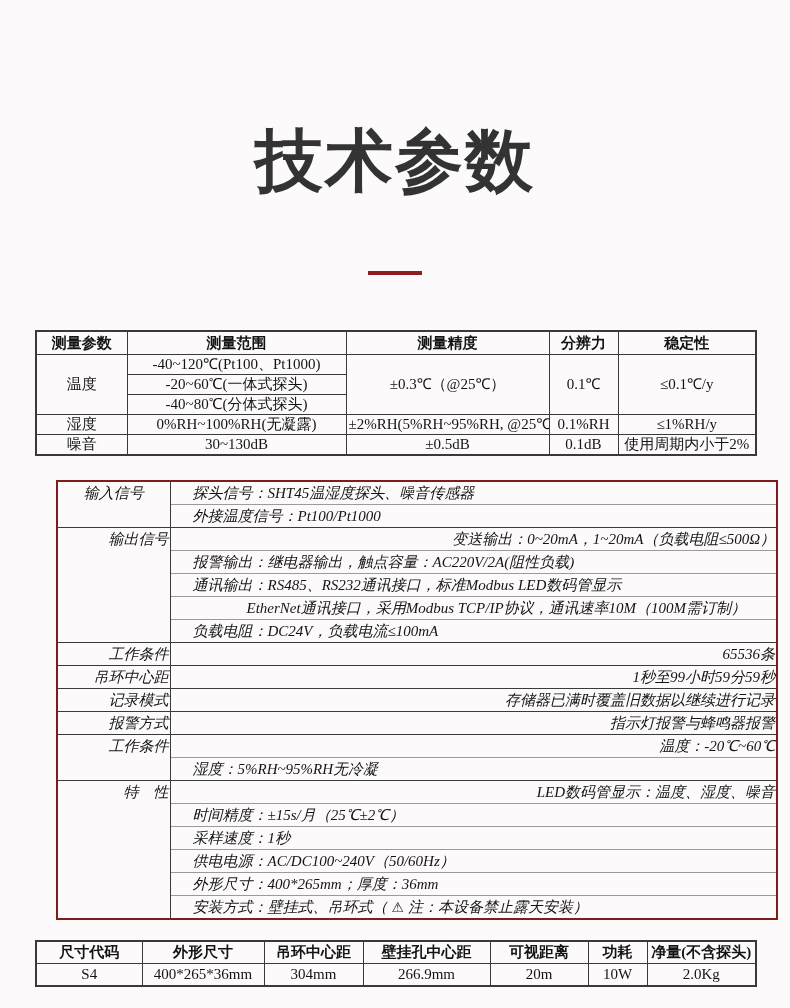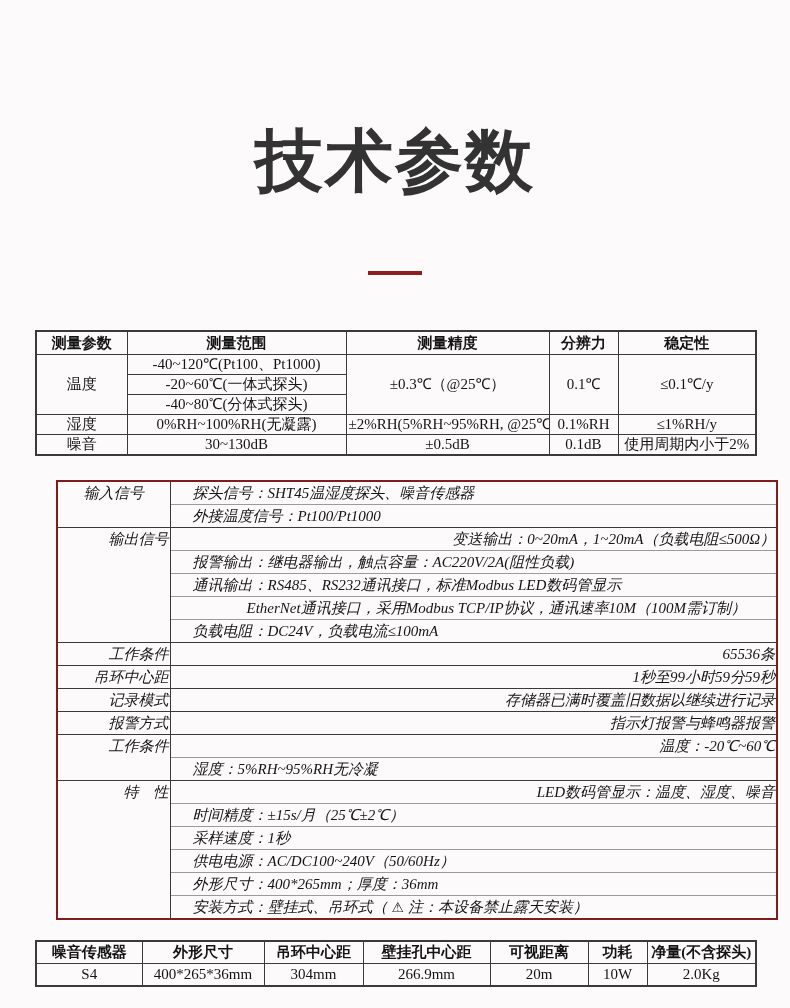--- a/index.html
+++ b/index.html
@@ -196,21 +196,21 @@
       <col style="width:106px">
         <col style="width:122px">
         <col style="width:99px">
         <col style="width:127px">
         <col style="width:98px">
         <col style="width:59px">
         <col style="width:109px">
     </colgroup>
     <thead>
       <tr>
-        <th>噪音传感器</th>
+        <th>尺寸代码</th>
         <th>外形尺寸</th>
         <th>吊环中心距</th>
         <th>壁挂孔中心距</th>
         <th>可视距离</th>
         <th>功耗</th>
         <th>净量(不含探头)</th>
       </tr>
     </thead>
     <tbody>
       <tr>

